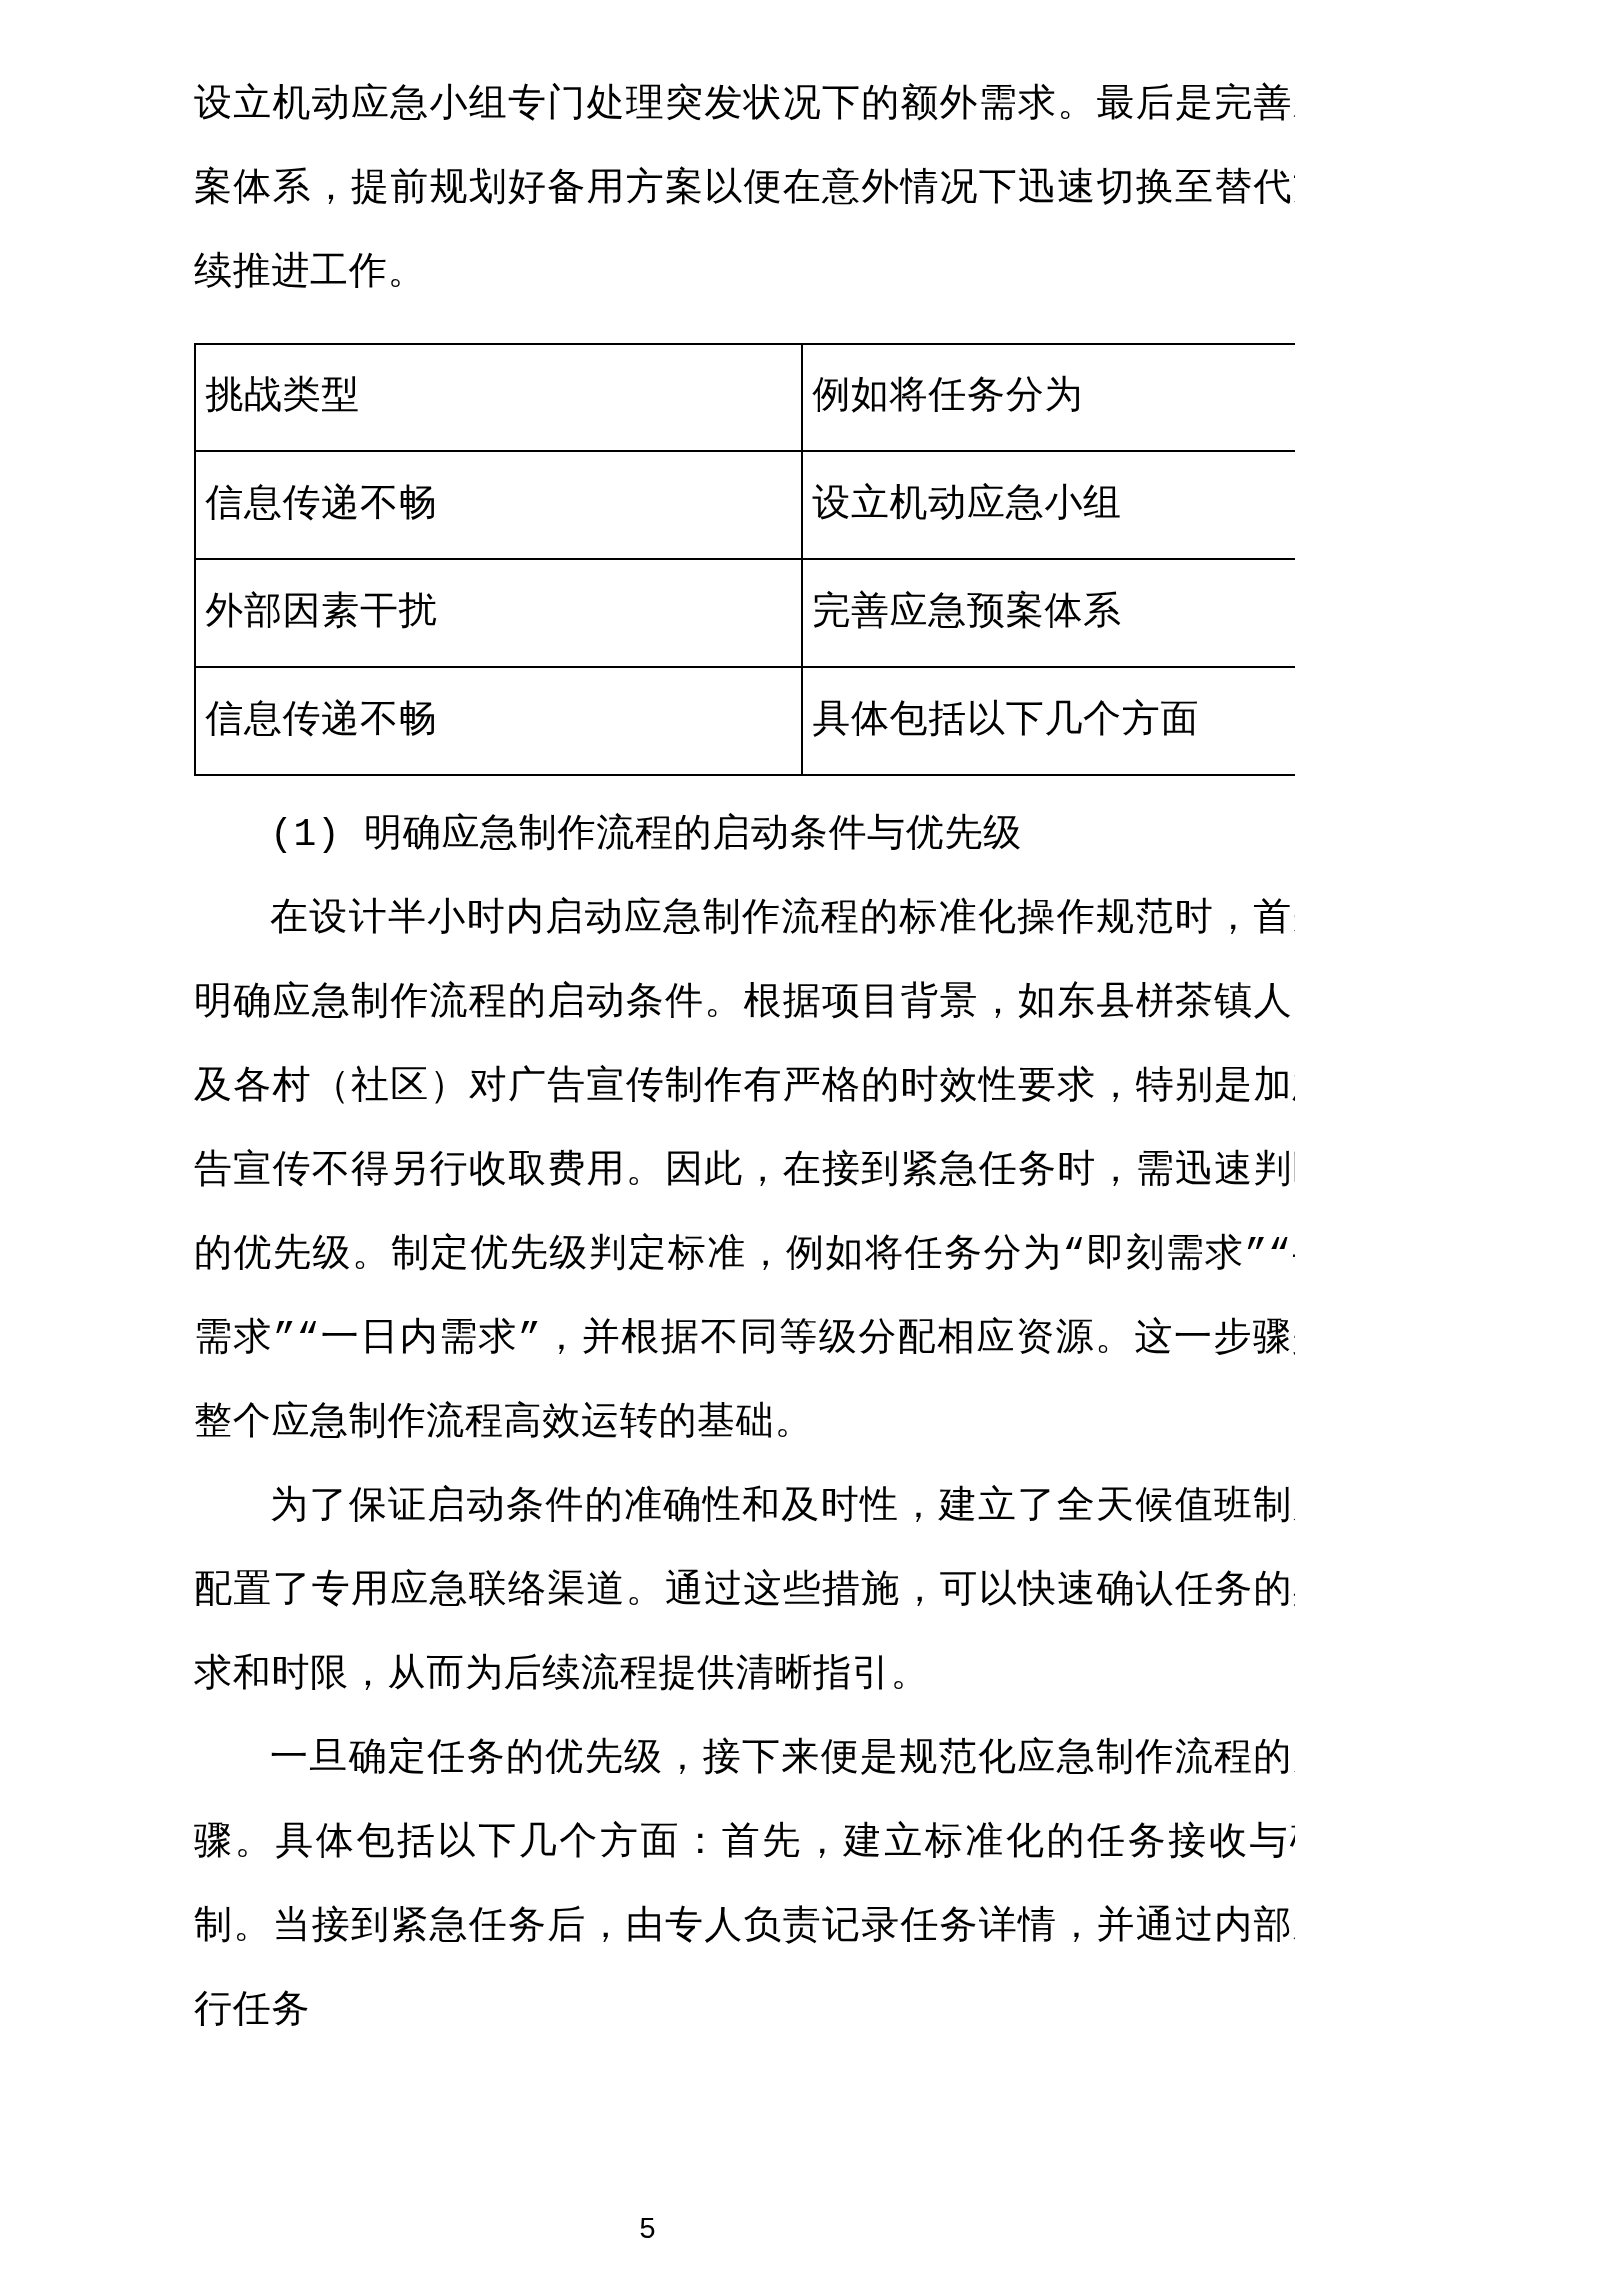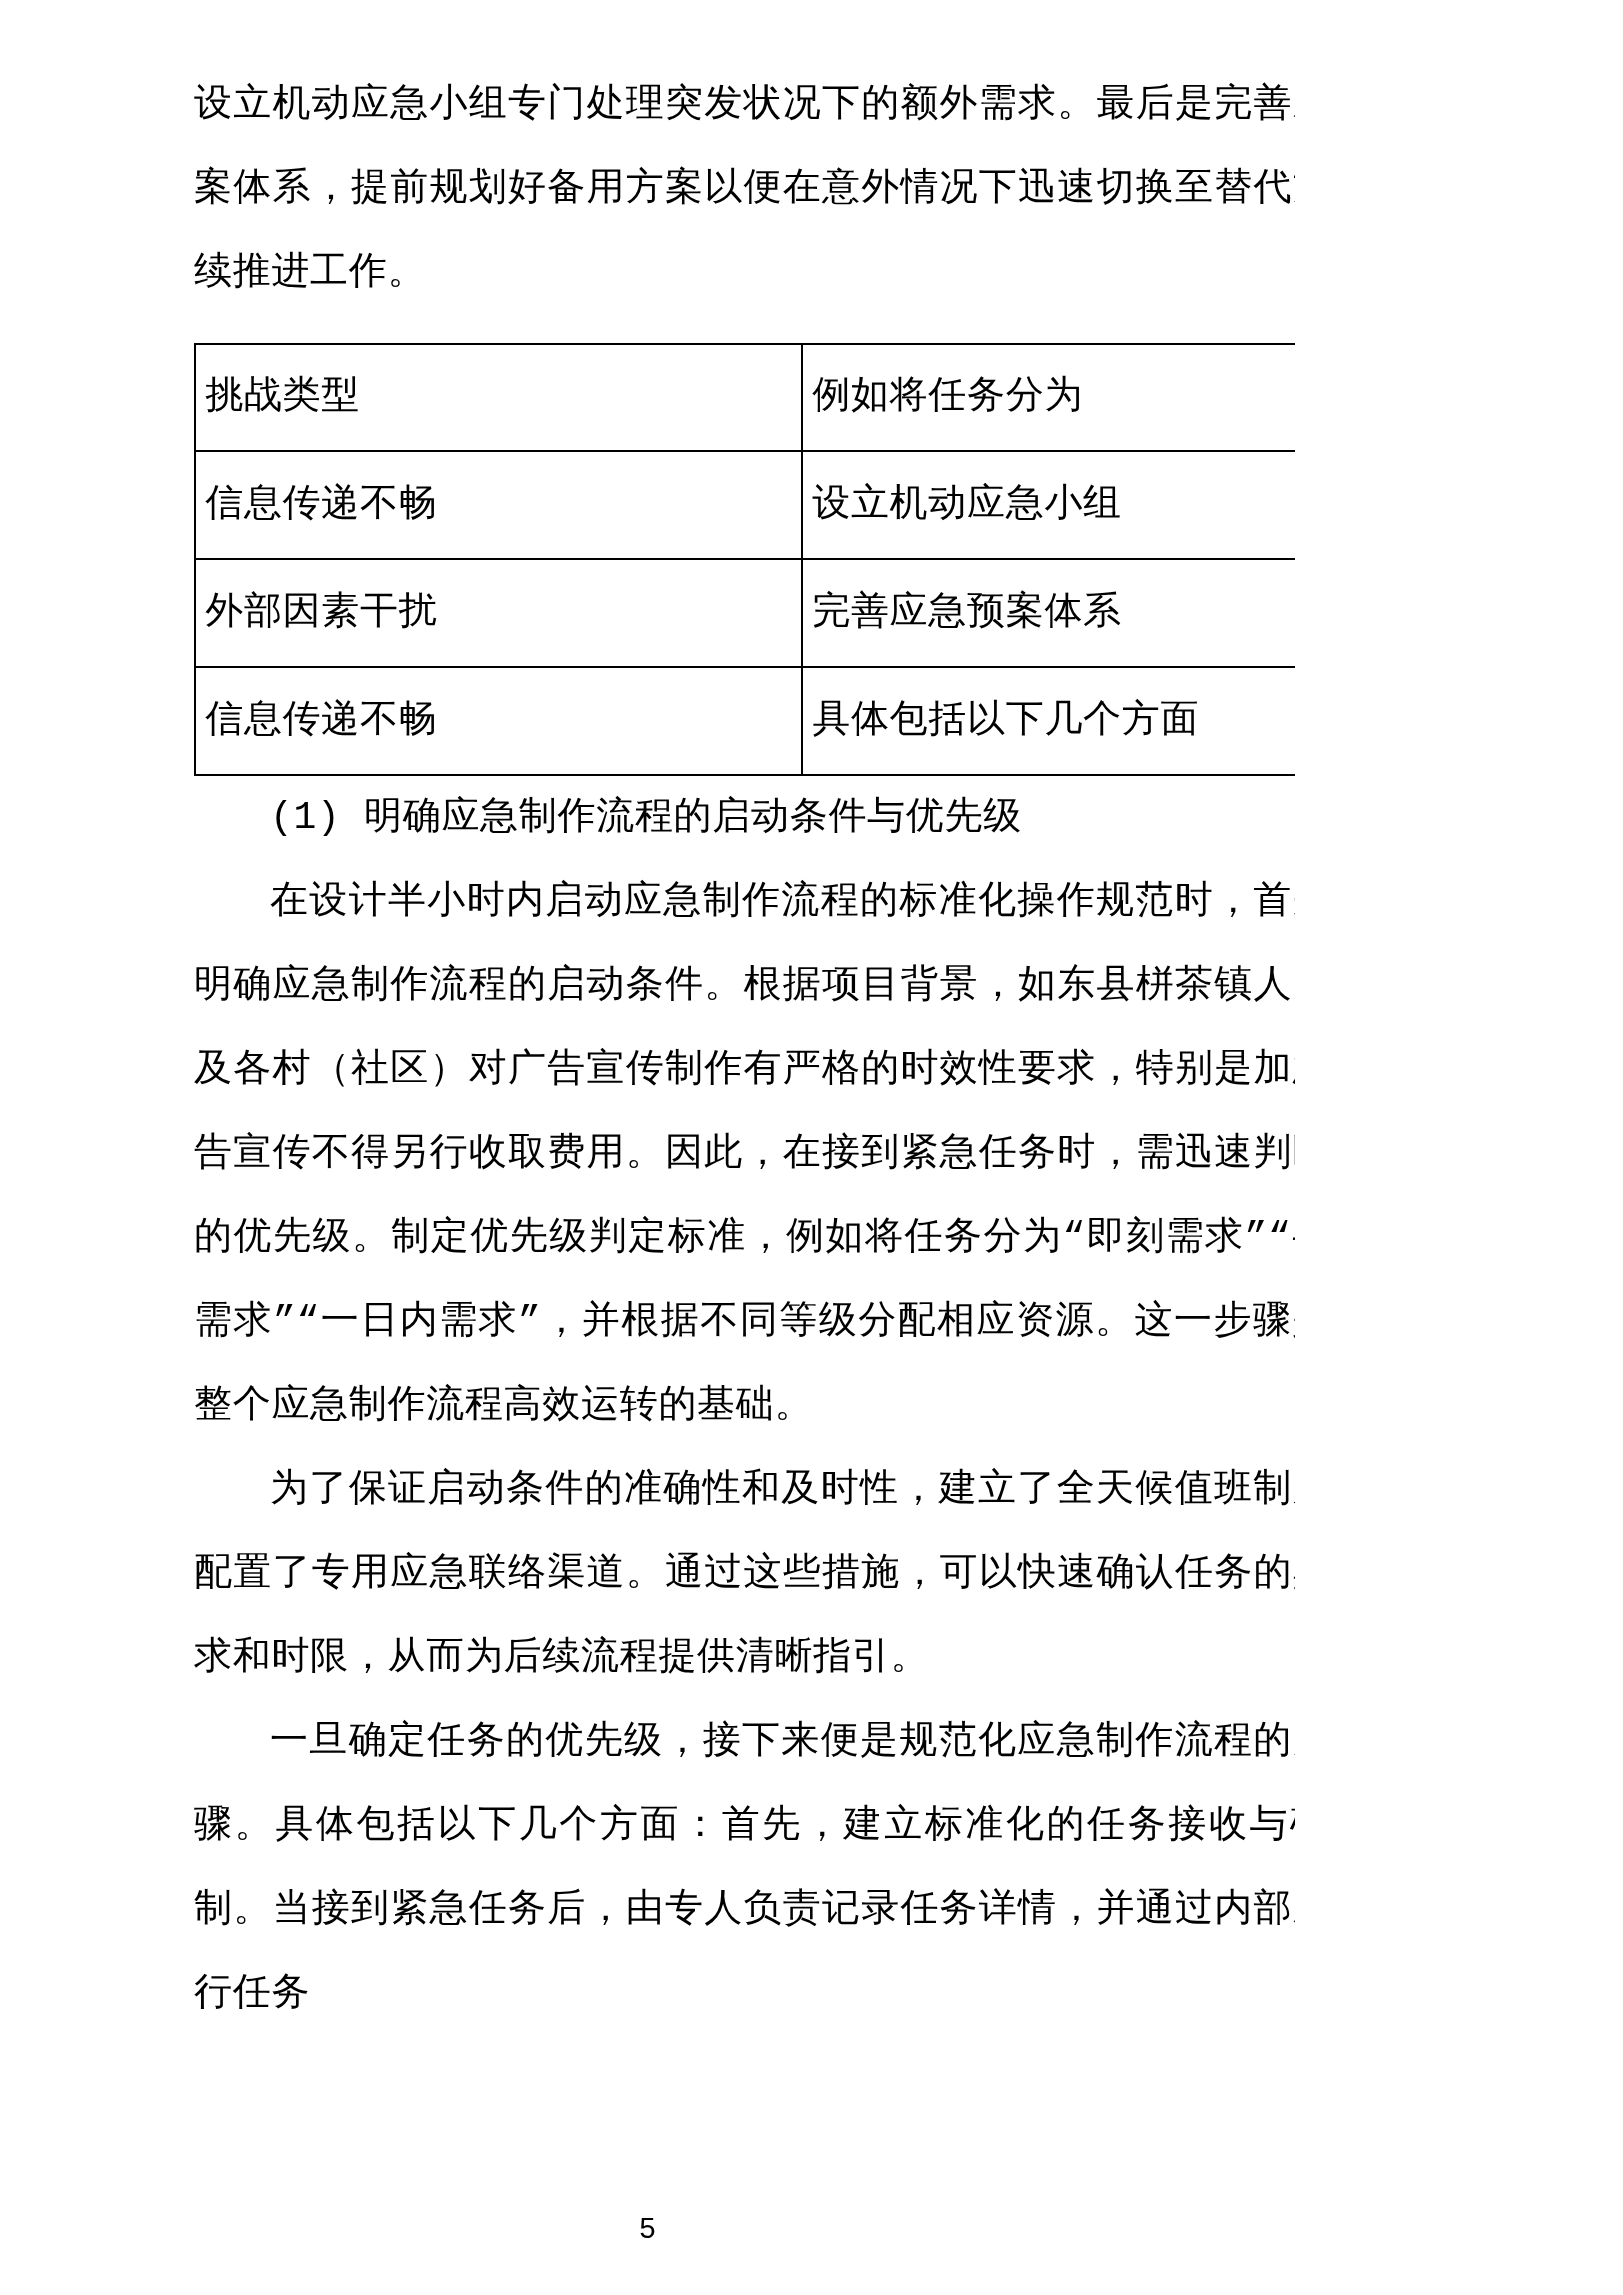--- a/index.html
+++ b/index.html
@@ -30,21 +30,21 @@
     text-indent: 2em;
     letter-spacing: 0.7px;
   }
   .para.no-indent {
     text-indent: 0;
   }
   .data-table {
     border-collapse: collapse;
     width: 100%;
     margin-top: 27.5px;
-    margin-bottom: 0;
+    margin-bottom: 17px;
     table-layout: fixed;
   }
   .data-table td {
     border: 2px solid #000000;
     font-size: 38px;
     line-height: 46px;
     height: 98px;
     padding: 3.9px 9.2px;
     vertical-align: middle;
     text-align: left;

